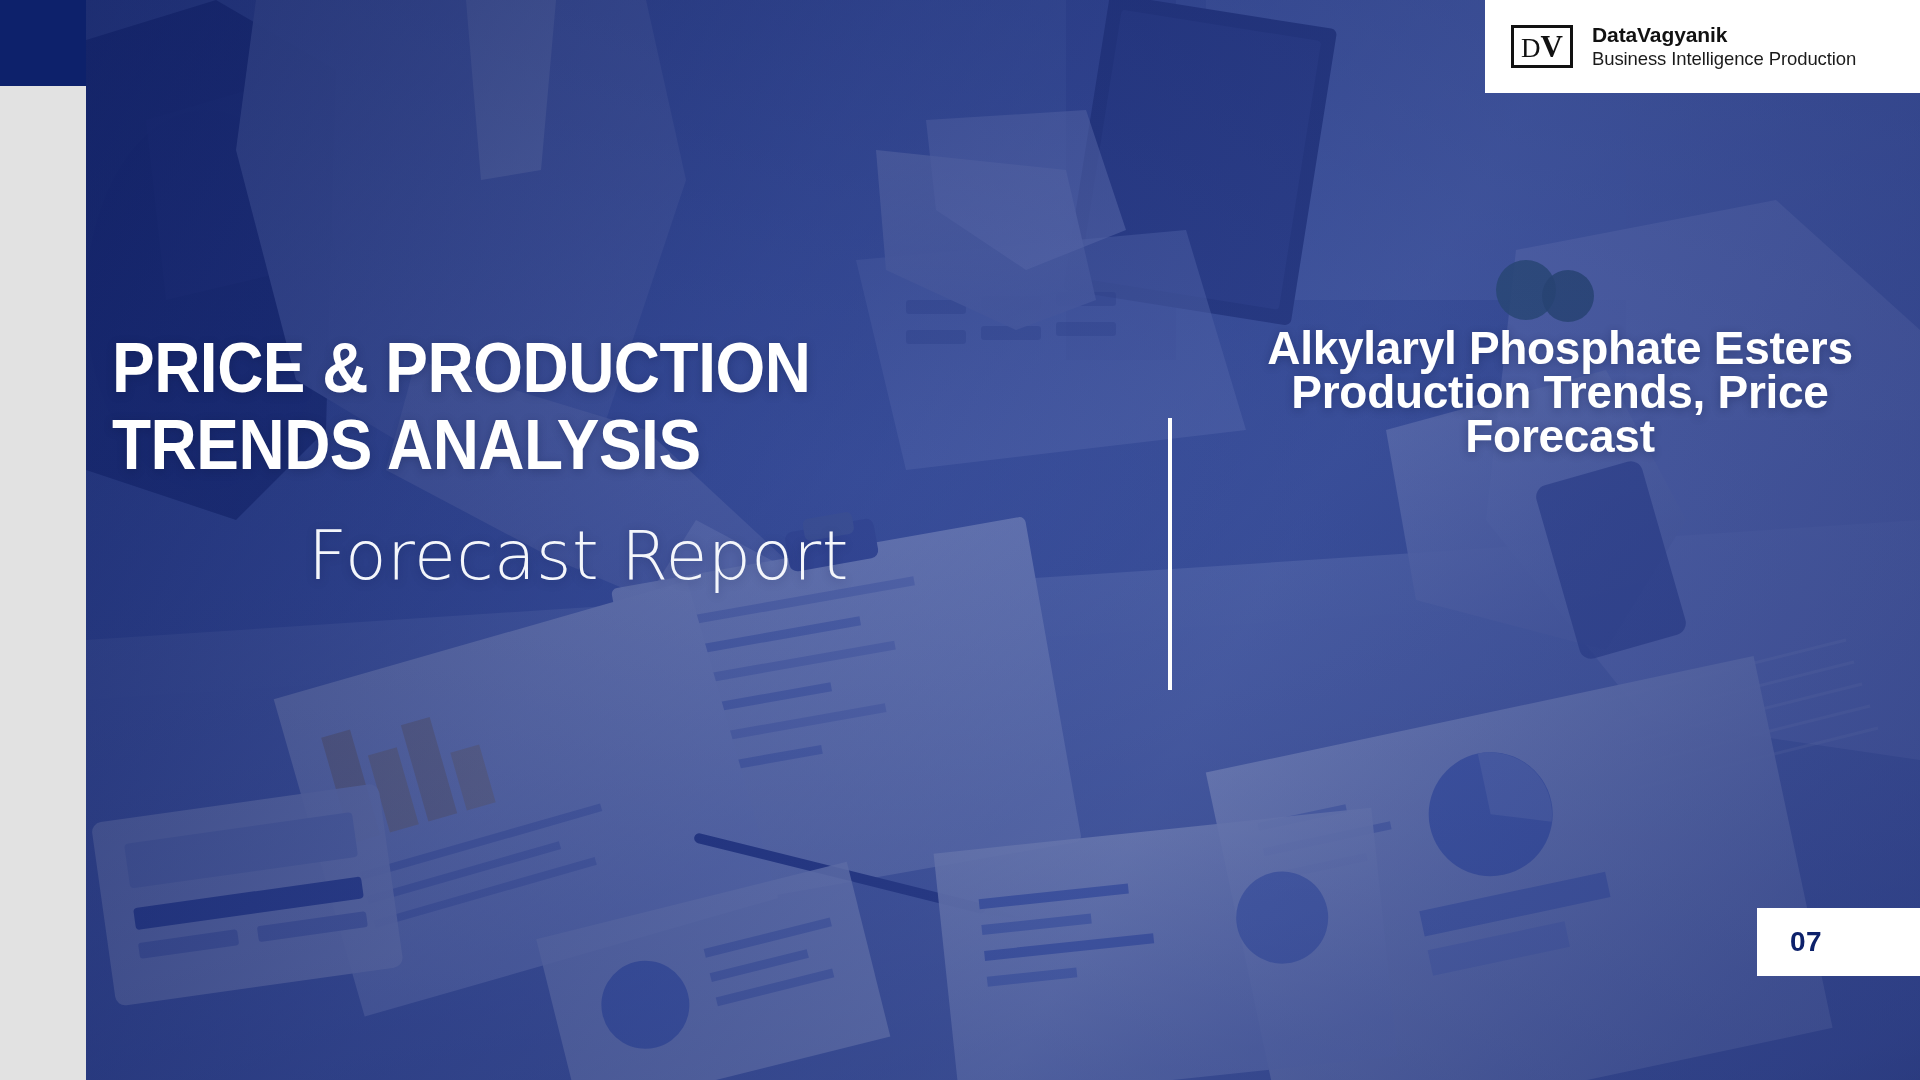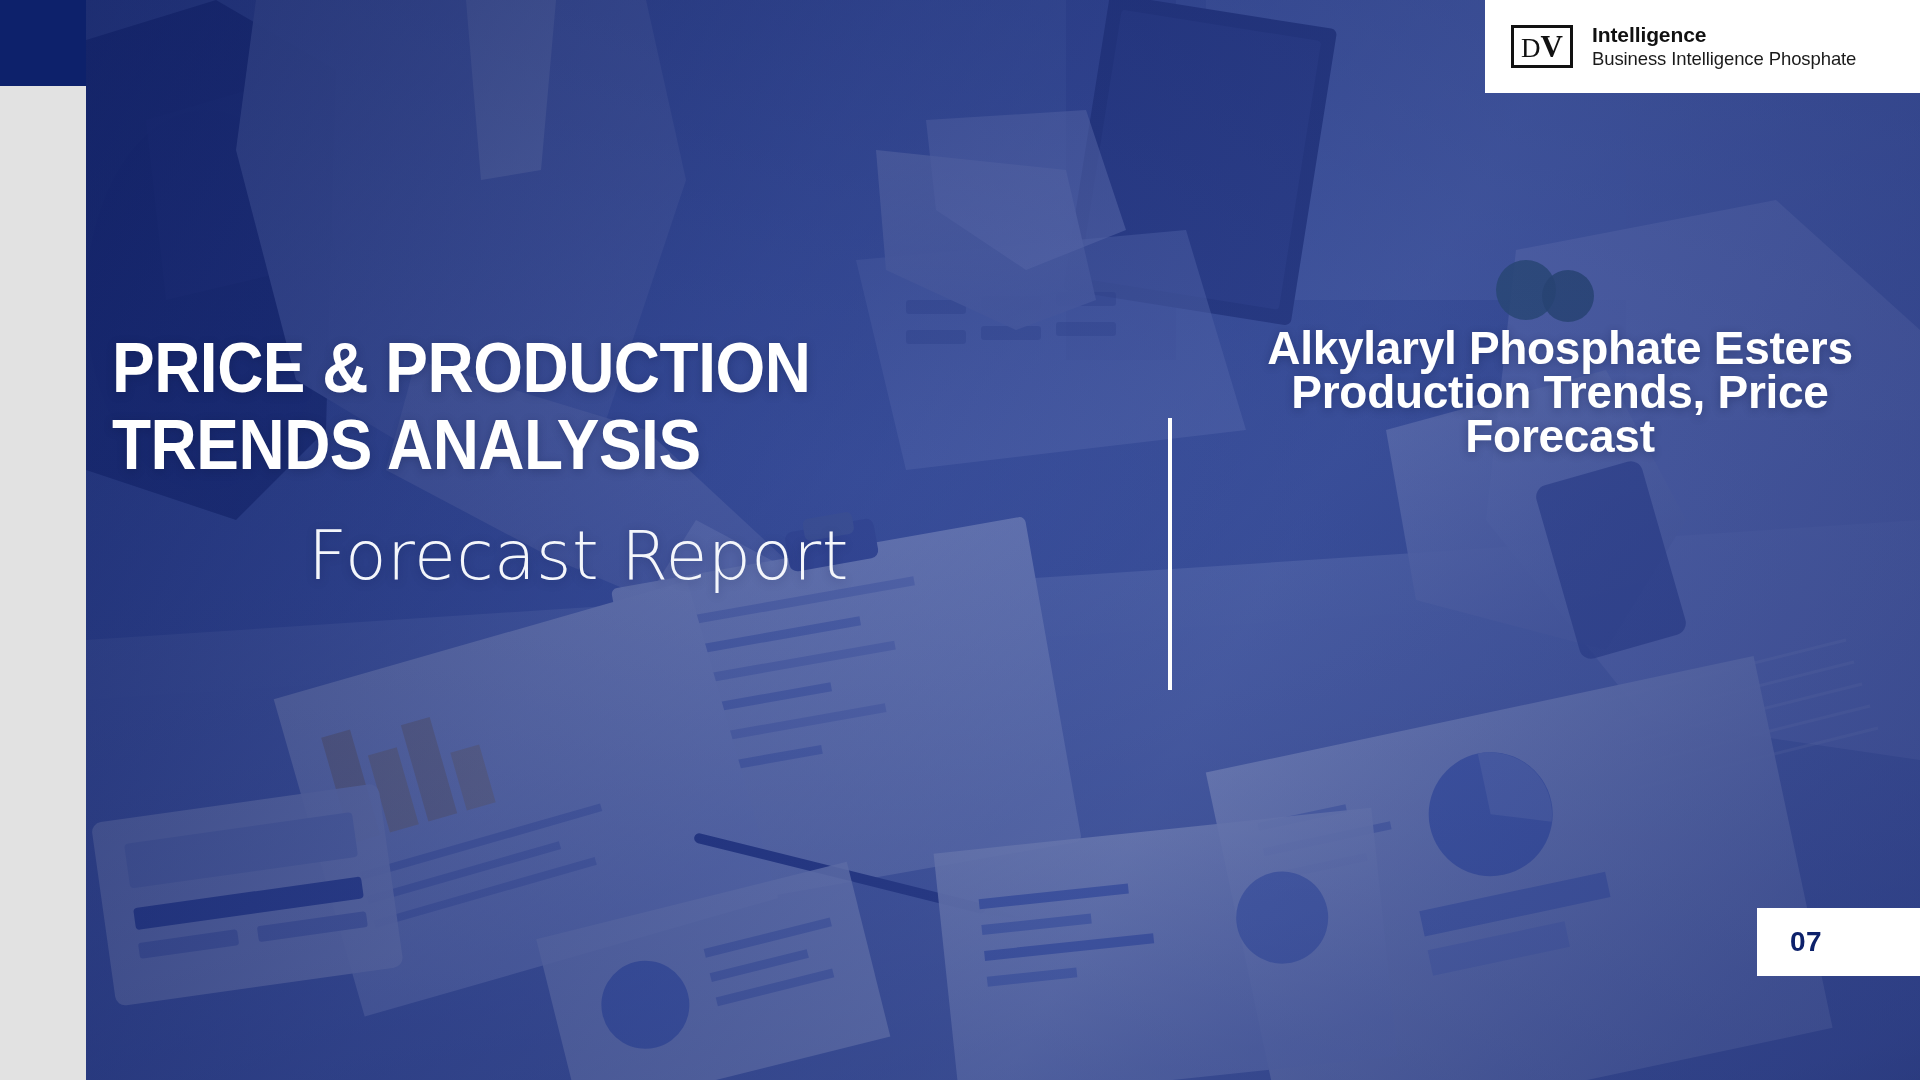--- a/index.html
+++ b/index.html
@@ -343,22 +343,22 @@
   </div>
 
   <div class="brand-band">
     <div class="brand-logo-box">
       <span class="dv">
         <span class="d">D</span>
           <span class="v">V</span>
       </span>
     </div>
     <div class="brand-text">
-      <div class="brand-name">Intelligence</div>
-      <div class="brand-tagline">Business Intelligence Phosphate</div>
+      <div class="brand-name">DataVagyanik</div>
+      <div class="brand-tagline">Business Intelligence Production</div>
     </div>
   </div>
 
   <div class="page-badge">
     <span class="num">07</span>
   </div>
 
 </div>
 
 </body></html>

